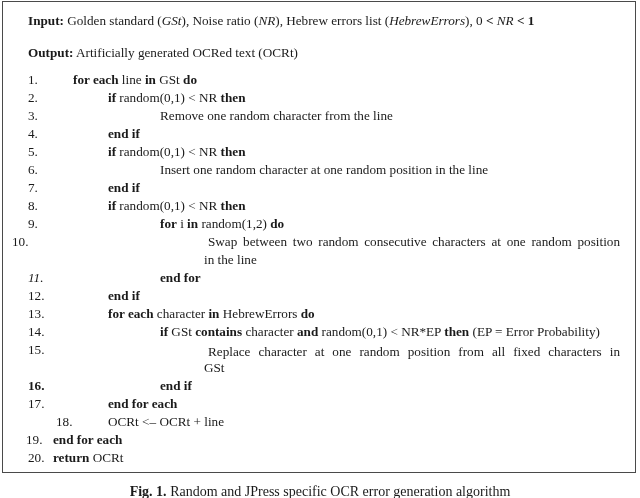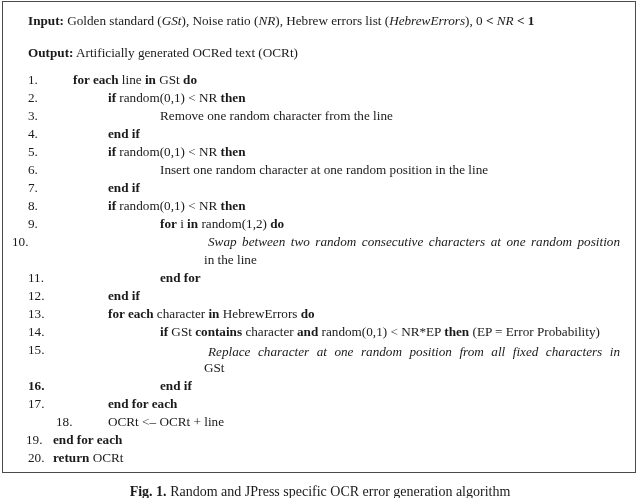--- a/index.html
+++ b/index.html
@@ -16,21 +16,21 @@
     position: absolute; font-size: 13.2px; line-height: 16px; white-space: nowrap;
   }
   .num { position: absolute; font-size: 13.2px; line-height: 16px; }
   b { font-weight: bold; }
   i { font-style: italic; }
   .header { left: 28px; font-size: 13.2px; }
   .caption {
     position: absolute; left: 0; width: 640px; top: 484px; text-align: center;
     font-size: 14px; line-height: 16px; white-space: nowrap;
   }
-  .justify { text-align: justify; text-align-last: justify; width: 412px; font-style: italic; }
+  .justify { text-align: justify; text-align-last: justify; width: 412px; }
 </style>
 </head>
 <body>
 
 <div class="algo-box"></div>
 
 <div class="line header" style="top:13px;">
   <b>Input:</b><span id="input-desc"><span> Golden standard (</span><i>GSt</i><span>), Noise ratio (</span><i>NR</i><span>), Hebrew errors list (</span><i>HebrewErrors</i><span>), 0 </span><b>&lt;</b><i> NR </i><b>&lt;</b><b> 1</b></span>
 </div>
 
@@ -53,21 +53,21 @@
     <div class="line" style="left: 160px; top: 162px; font-family: Liberation Serif, serif;"><span>Insert one random character at one random position in the line</span></div>
     <div class="num" style="left: 28px; top: 180px;">7.</div>
     <div class="line" style="left: 108px; top: 180px;"><b>end if</b></div>
     <div class="num" style="left: 28px; top: 198px;">8.</div>
     <div class="line" style="left: 108px; top: 198px;"><b>if</b><span> random(0,1) &lt; NR </span><b>then</b></div>
     <div class="num" style="left: 28px; top: 216px;">9.</div>
     <div class="line" style="left: 160px; top: 216px;"><b>for</b><span> i </span><b>in</b><span> random(1,2) </span><b>do</b></div>
     <div class="num" style="left: 12px; top: 234px;">10.</div>
     <div class="line justify" style="left: 208px; top: 234px;"><span>Swap between two random consecutive characters at one random position</span></div>
     <div class="line" style="left: 204px; top: 252px;">in the line</div>
-    <div class="num" style="left: 28px; top: 270px;">11.</div>
+    <div class="num" style="left: 28px; top: 270px; font-style: italic;">11.</div>
     <div class="line" style="left: 160px; top: 270px;"><b>end for</b></div>
     <div class="num" style="left: 28px; top: 288px;">12.</div>
     <div class="line" style="left: 108px; top: 288px;"><b>end if</b></div>
     <div class="num" style="left: 28px; top: 306px;">13.</div>
     <div class="line" style="left: 108px; top: 306px;"><b>for each</b><span> character </span><b>in</b><span> HebrewErrors </span><b>do</b></div>
     <div class="num" style="left: 28px; top: 324px;">14.</div>
     <div class="line" style="left: 160px; top: 324px;"><b>if</b><span> GSt </span><b>contains</b><span> character </span><b>and</b><span> random(0,1) &lt; NR*EP </span><b>then</b><span> (EP = Error Probability)</span></div>
     <div class="num" style="left: 28px; top: 342px;">15.</div>
     <div class="line justify" style="left: 208px; top: 344px;"><span>Replace character at one random position from all fixed characters in</span></div>
     <div class="line" style="left: 204px; top: 360px;">GSt</div>

